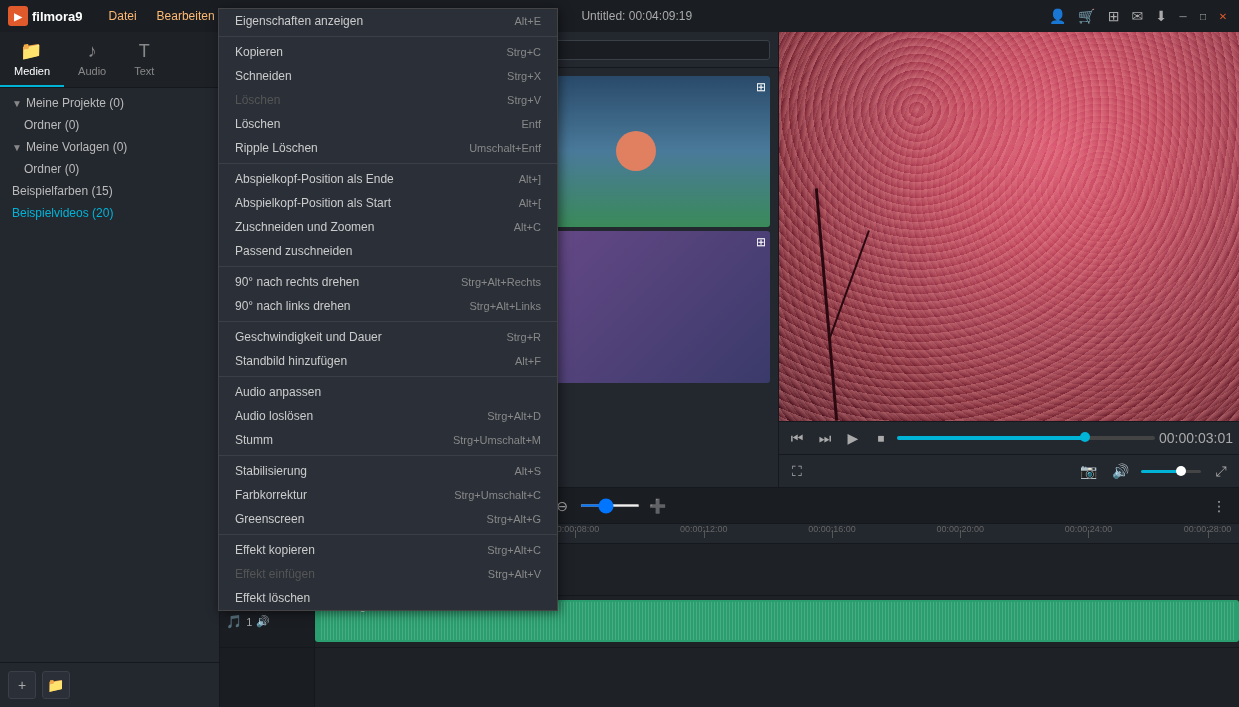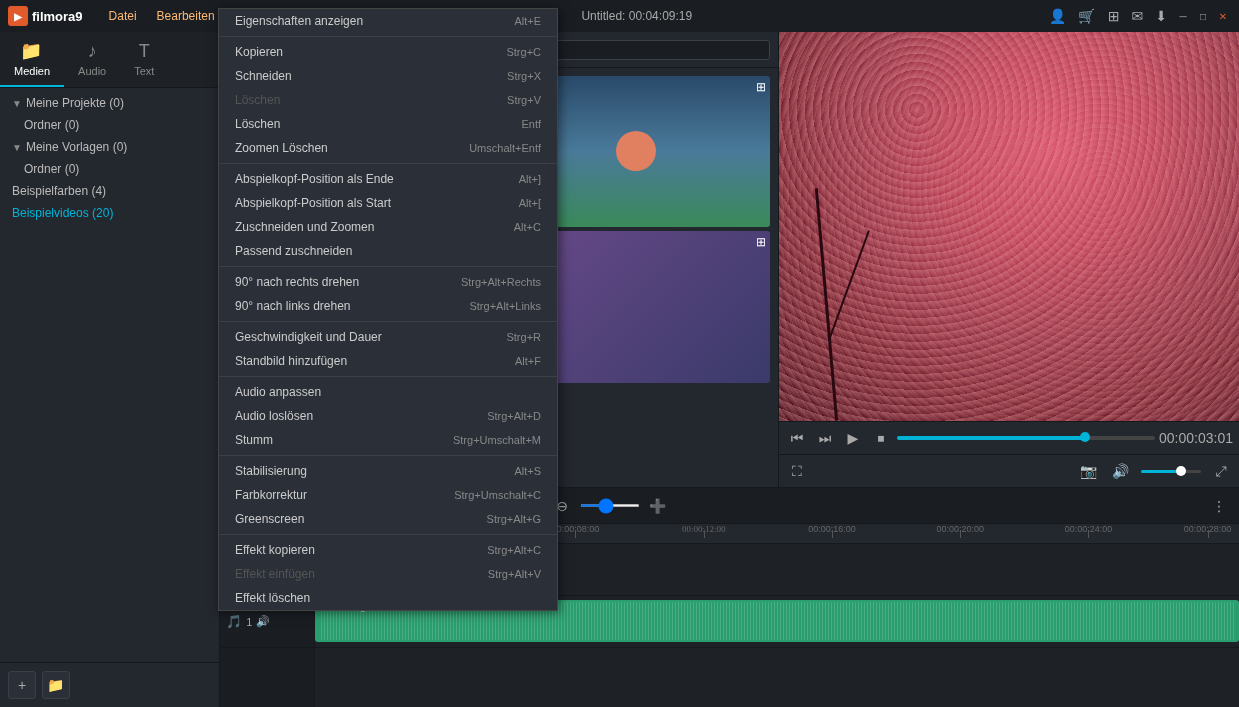--- a/index.html
+++ b/index.html
@@ -171,21 +171,21 @@
         <span>Ordner (0)</span>
       </div>
       <div class="tree-item">
         <span class="arrow">▼</span>
         <span>Meine Vorlagen (0)</span>
       </div>
       <div class="tree-item tree-sub">
         <span>Ordner (0)</span>
       </div>
       <div class="tree-item">
-        <span>Beispielfarben (4)</span>
+        <span>Beispielfarben (15)</span>
       </div>
       <div class="tree-item highlighted">
         <span>Beispielvideos (20)</span>
       </div>
     </div>
 
     <div id="left-bottom">
       <div class="left-btn">+</div>
       <div class="left-btn">📁</div>
     </div>
@@ -303,21 +303,21 @@
         <div id="track-content" style="flex:1; display:flex; flex-direction:column; overflow:hidden;">
 
           <div id="timeline-ruler">
             <div class="ruler-content" style="position:relative; width:100%; height:20px;">
               <span class="ruler-mark-label" style="left:0;">00:00:00:00</span>
               <span class="ruler-mark" style="left:14%;"></span>
               <span class="ruler-mark-label" style="left:14%;">00:00:04:00</span>
               <span class="ruler-mark" style="left:28%;"></span>
               <span class="ruler-mark-label" style="left:28%;">00:00:08:00</span>
               <span class="ruler-mark" style="left:42%;"></span>
-              <span class="ruler-mark-label" style="left:42%;font-family:Liberation Serif, serif;">00:00:12:00</span>
+              <span class="ruler-mark-label" style="left:42%;">00:00:12:00</span>
               <span class="ruler-mark" style="left:56%;"></span>
               <span class="ruler-mark-label" style="left:56%;">00:00:16:00</span>
               <span class="ruler-mark" style="left:70%;"></span>
               <span class="ruler-mark-label" style="left:70%;">00:00:20:00</span>
               <span class="ruler-mark" style="left:84%;"></span>
               <span class="ruler-mark-label" style="left:84%;">00:00:24:00</span>
               <span class="ruler-mark" style="left:97%;"></span>
               <span class="ruler-mark-label" style="left:97%;">00:00:28:00</span>
             </div>
           </div>
@@ -362,21 +362,21 @@
     </div>
     <div class="ctx-item disabled">
       <span>Löschen</span>
       <span class="ctx-shortcut">Strg+V</span>
     </div>
     <div class="ctx-item">
       <span>Löschen</span>
       <span class="ctx-shortcut">Entf</span>
     </div>
     <div class="ctx-item">
-      <span>Zoomen Löschen</span>
+      <span>Ripple Löschen</span>
       <span class="ctx-shortcut">Umschalt+Entf</span>
     </div>
     <div class="ctx-sep"></div>
     <div class="ctx-item">
       <span>Abspielkopf-Position als Ende</span>
       <span class="ctx-shortcut">Alt+]</span>
     </div>
     <div class="ctx-item">
       <span>Abspielkopf-Position als Start</span>
       <span class="ctx-shortcut">Alt+[</span>

